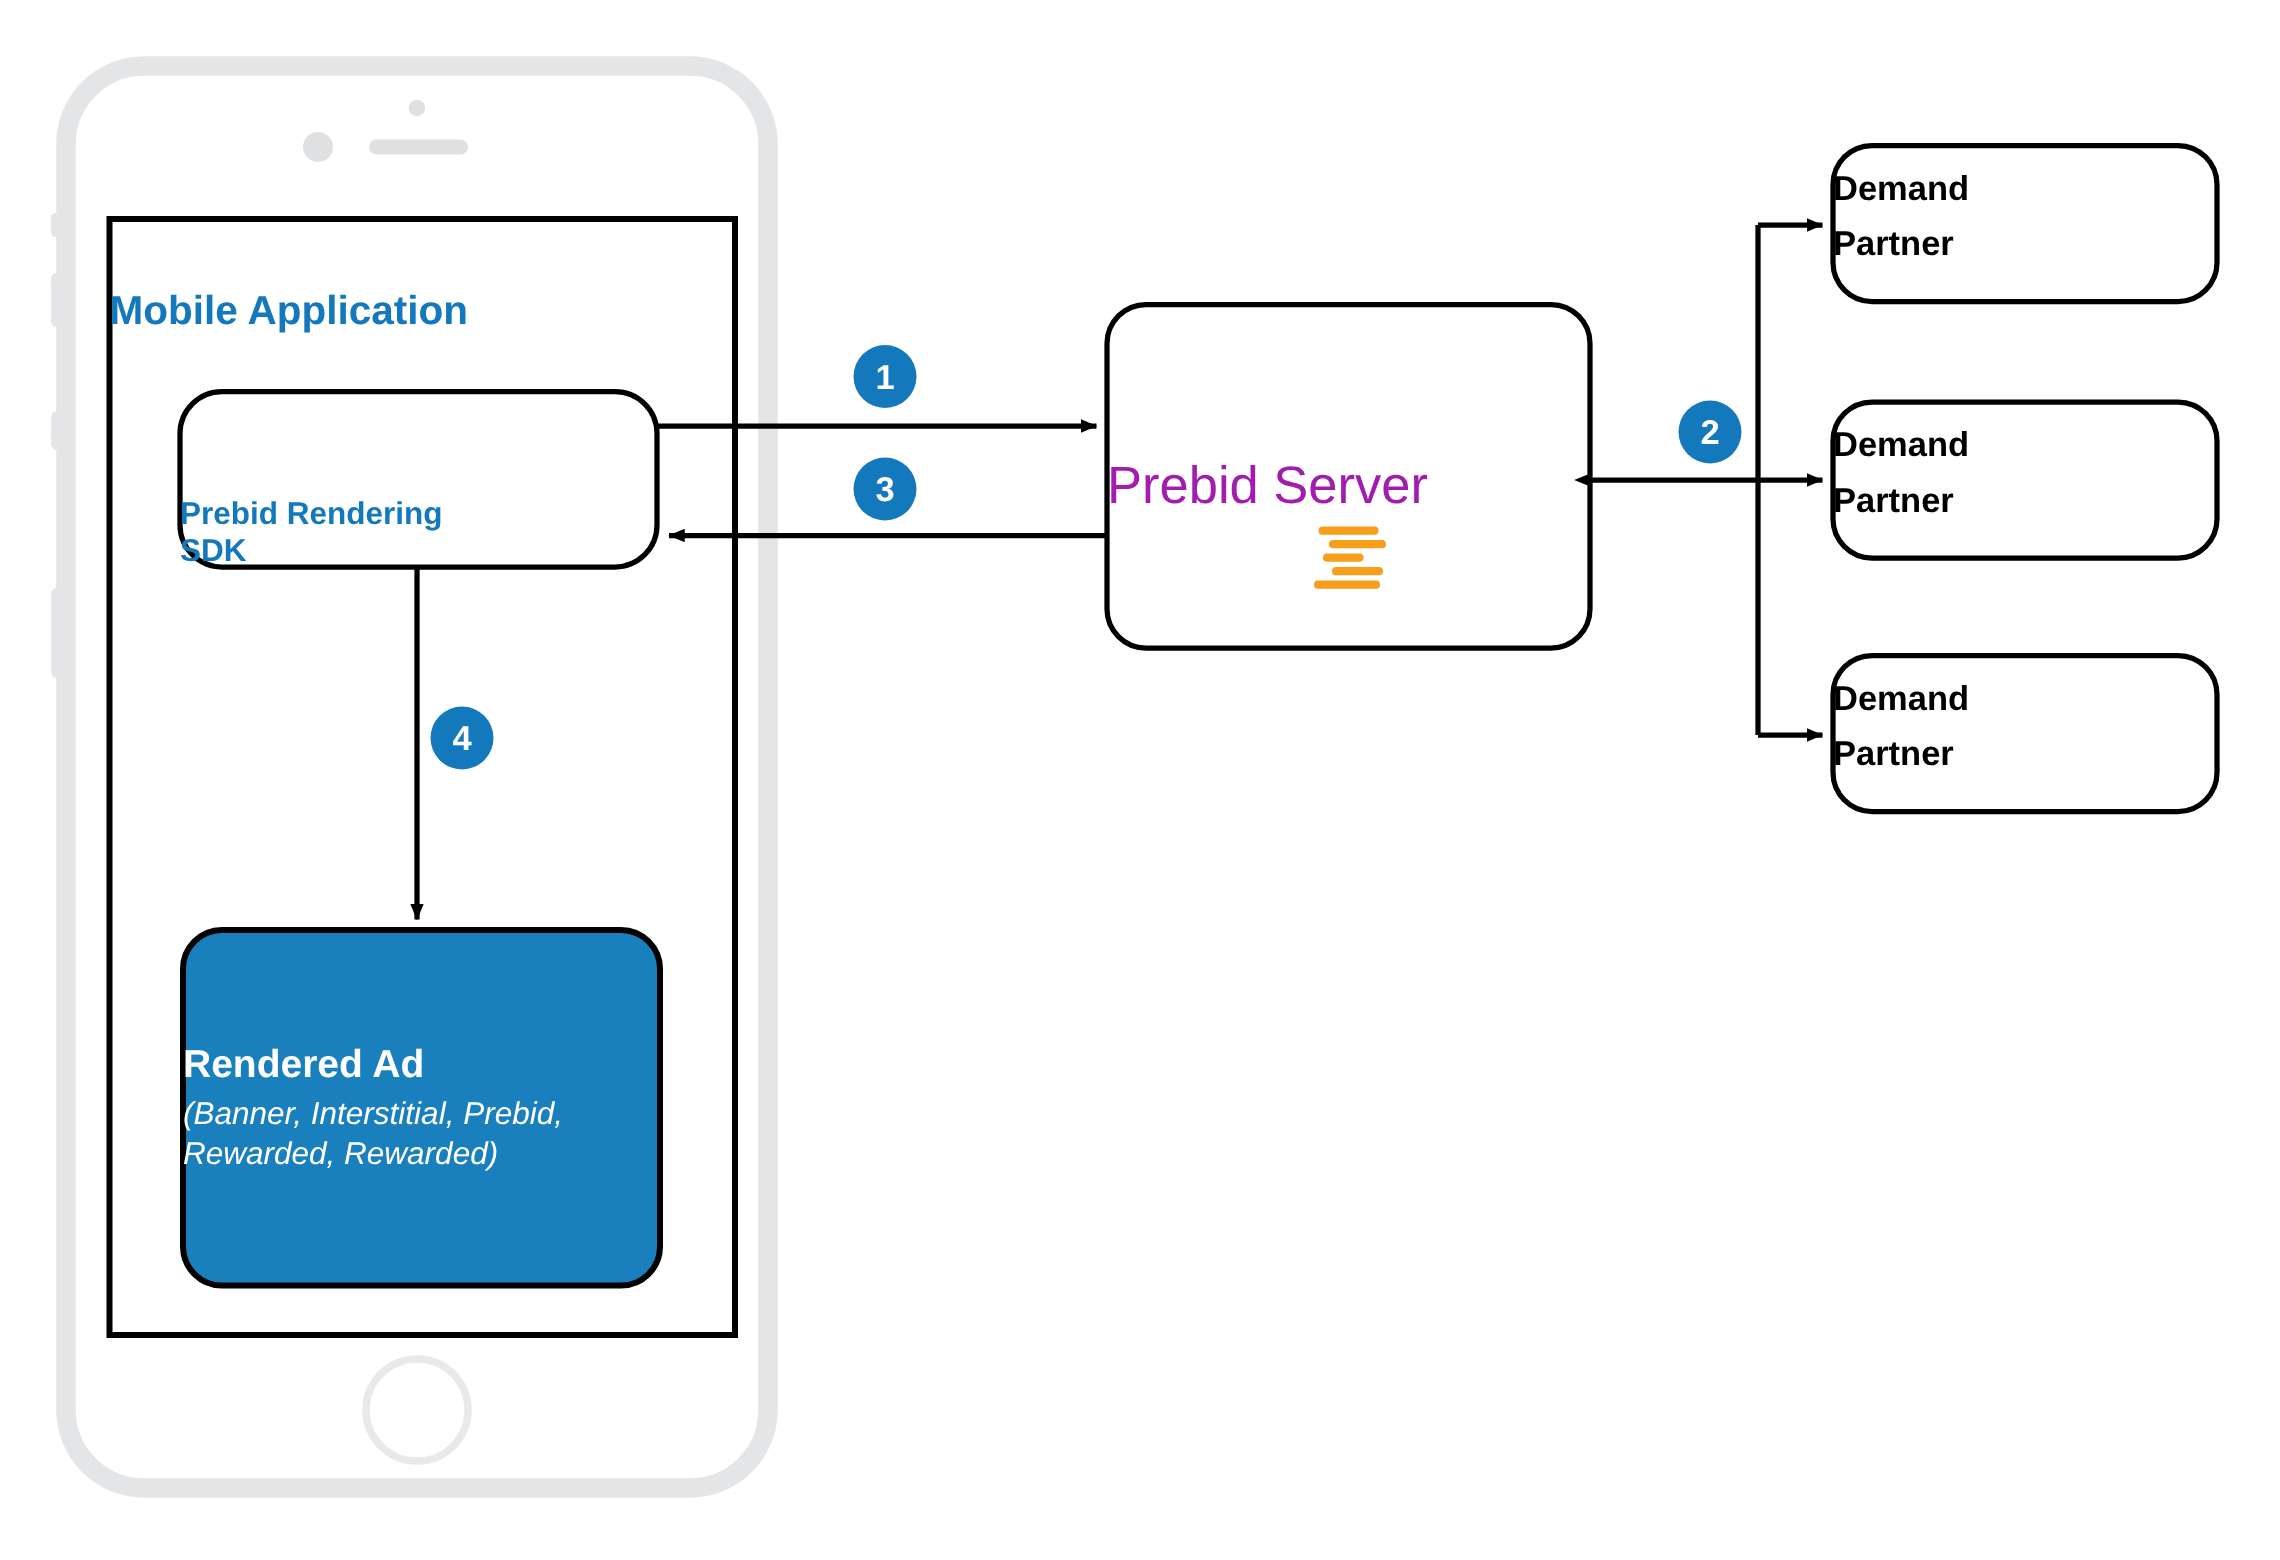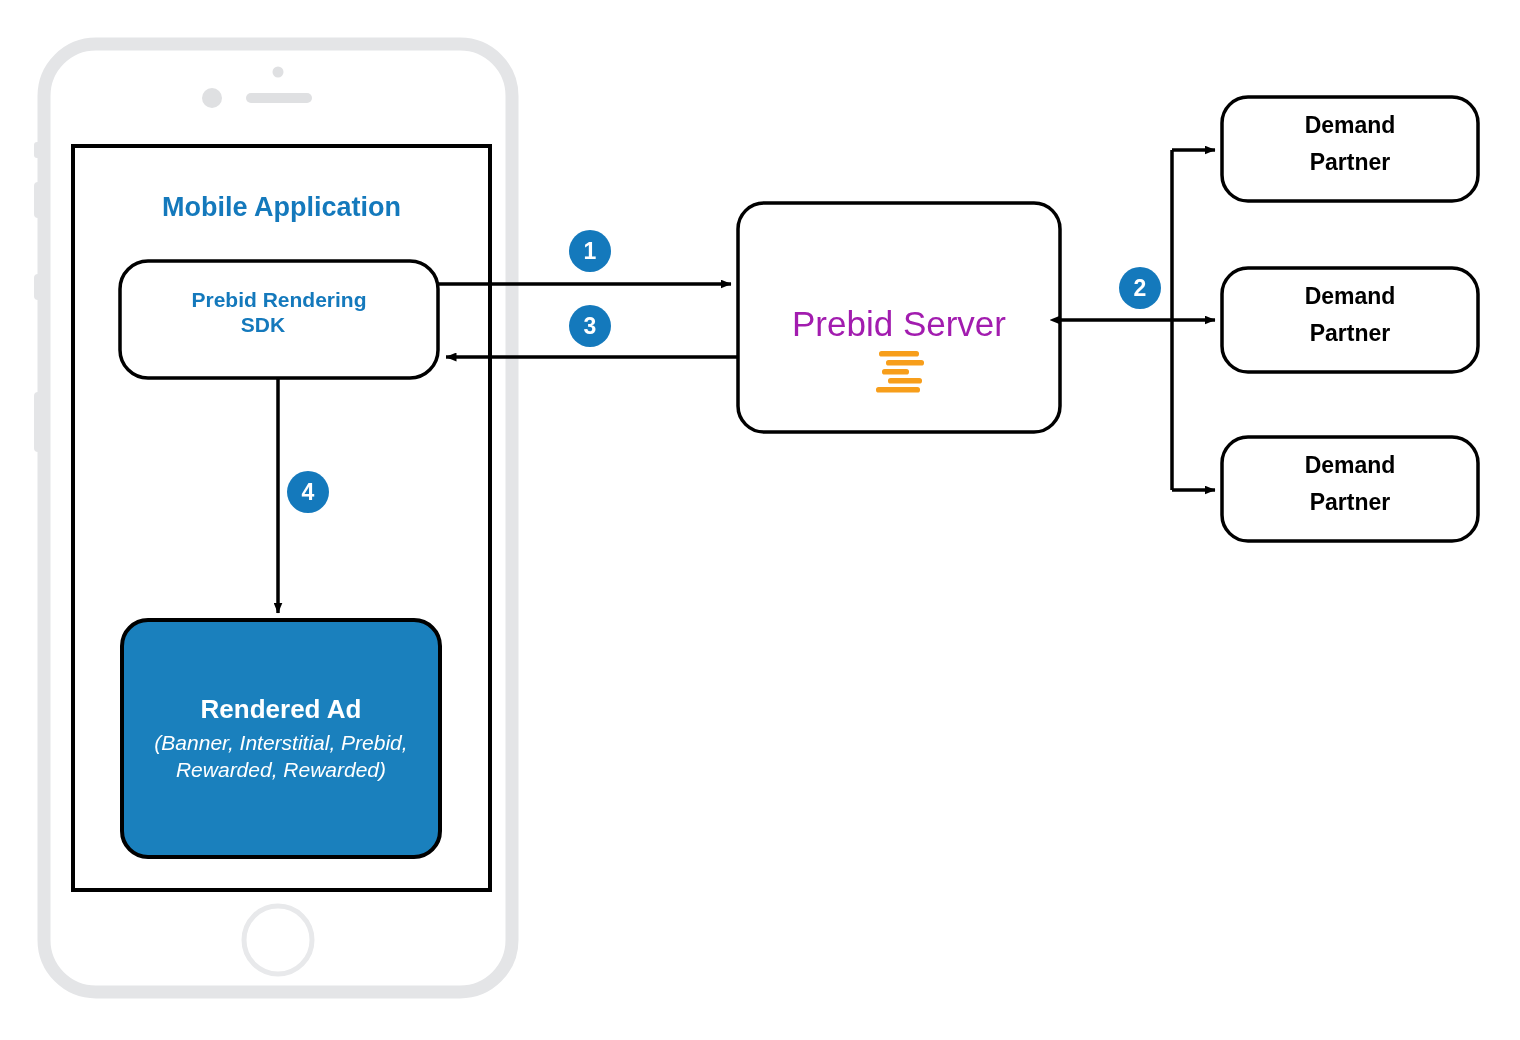--- a/index.html
+++ b/index.html
@@ -20,33 +20,34 @@
   }
   #diagram-svg {
     position: absolute;
     top: 0;
     left: 0;
     width: 1520px;
     height: 1040px;
   }
   .lbl {
     position: absolute;
-    text-align: center;
+    text-align: left;
     line-height: 1.18;
     pointer-events: none;
   }
   .title-blue {
     color: #1479bc;
     font-weight: bold;
     font-size: 27px;
   }
   .sdk-blue {
     color: #1479bc;
     font-weight: bold;
     font-size: 21px;
+    margin-top: 43px;
   }
   .server-title {
     color: #a21caf;
     font-weight: normal;
     font-size: 35px;
   }
   .partner-lbl {
     color: #000000;
     font-weight: bold;
     font-size: 23px;

